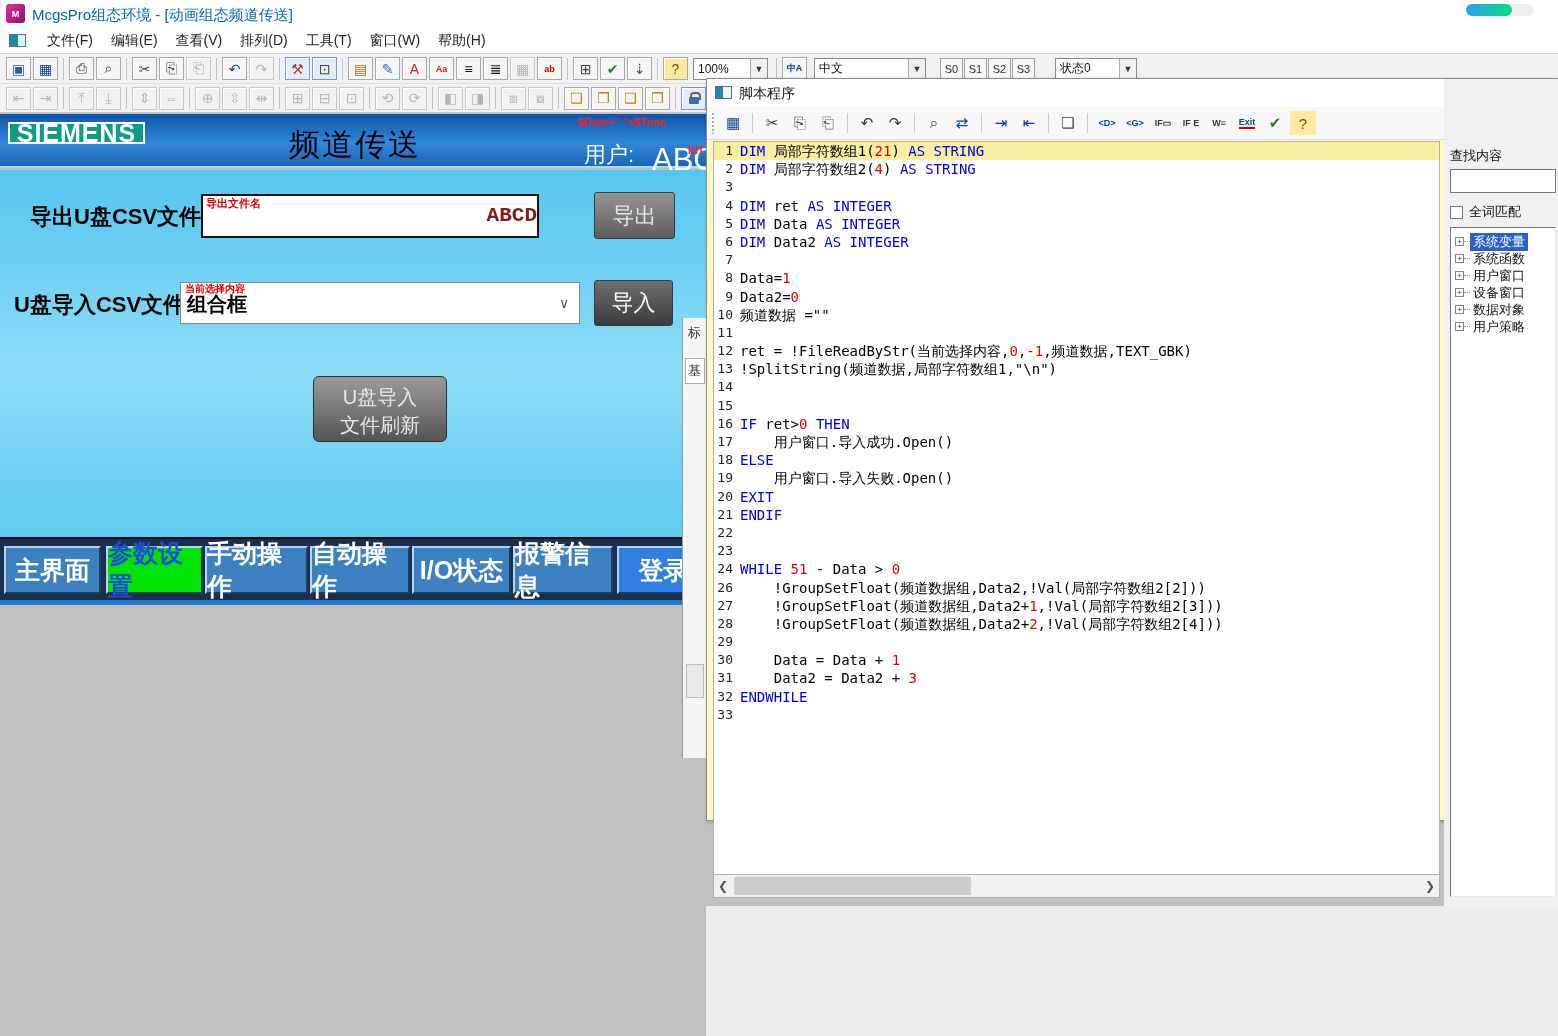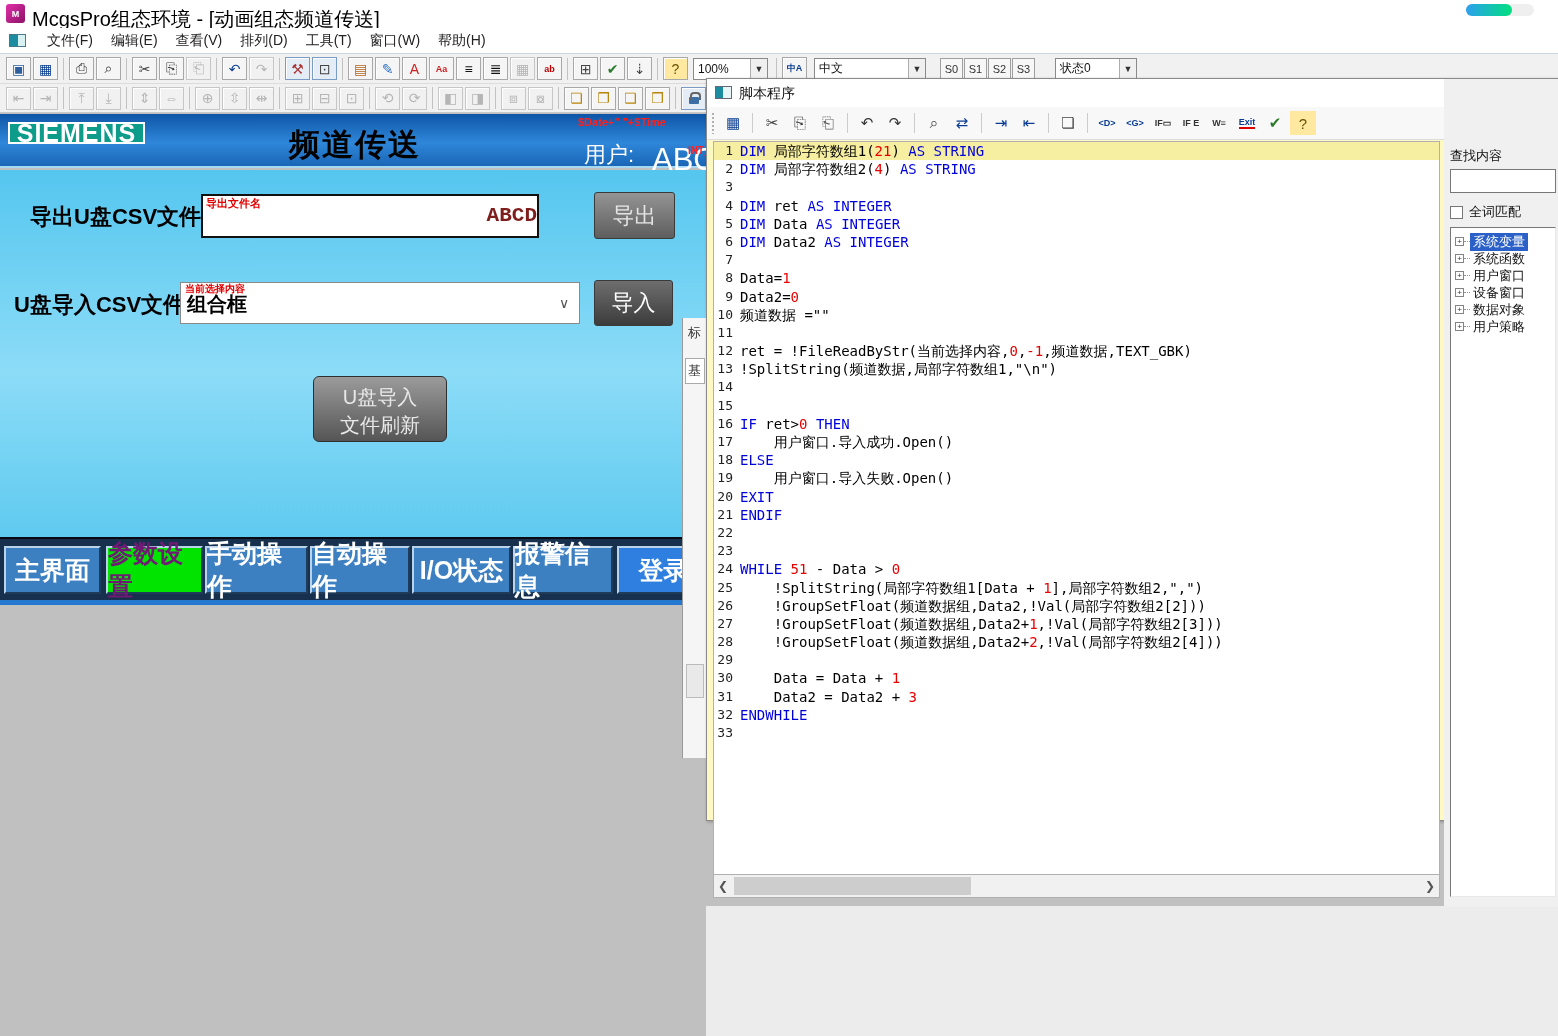--- a/index.html
+++ b/index.html
@@ -6,21 +6,21 @@
   html,body { background:#888; }
   #app {
     position:relative; width:1558px; height:1036px; overflow:hidden;
     background:#fff; font-family:"Liberation Sans", sans-serif; cursor:default;
   }
   
   .titlebar { position:absolute; left:0; top:0; width:1558px; height:28px; background:#fff; }
   .app-icon { position:absolute; left:6px; top:4px; width:19px; height:19px; border-radius:3px;
     background:linear-gradient(135deg,#e22fa8,#8c1268); color:#fff; font-size:9px; font-weight:bold;
     display:flex; align-items:center; justify-content:center; }
-  .app-title { position:absolute; left:32px; top:6px; font-size:20px; color:#000000; }
+  .app-title { position:absolute; left:32px; top:6px; font-size:15px; color:#0369a1; }
   .brand-pill { position:absolute; right:24px; top:4px; width:68px; height:12px; border-radius:6px; background:#efefef; }
   .brand-pill-inner { position:absolute; left:0; top:0; width:46px; height:12px; border-radius:6px;
     background:linear-gradient(90deg,#2da0ee,#00e07f); }
   
   .menubar { position:absolute; left:0; top:28px; width:1558px; height:26px; background:#fff;
     border-bottom:1px solid #cdd8e4; display:flex; align-items:center; }
   .mdi-child-icon { width:17px; height:13px; margin:0 12px 0 9px; border:1px solid #4a7a8a;
     background:linear-gradient(90deg,#1e8ca0 55%, #d8f2f4 55%); }
   .menu-item { font-size:14px; color:#222; padding:3px 9px; }
   
@@ -49,21 +49,21 @@
   .mdi { position:absolute; left:0; top:113px; width:1558px; height:923px; background:#c0c0c0; }
   .mdi-light { position:absolute; left:706px; top:906px; width:852px; height:130px; background:#ececec; }
   
   .hmi { position:absolute; left:0; top:114px; width:710px; height:491px; overflow:hidden; }
   .hmi-header { position:absolute; left:0; top:0; width:100%; height:54px;
     background:linear-gradient(180deg,#0e55a6 0%,#2f87da 55%,#1a66b6 100%); border-bottom:2px solid #a6d8f2; }
   .siemens { position:absolute; left:8px; top:8px; width:137px; height:22px; background:#0d9b8a;
     border:2px solid #fff; color:#fff; font-weight:bold; font-size:25px; letter-spacing:1px;
     display:flex; align-items:center; justify-content:center; font-family:"Liberation Sans",sans-serif; }
   .hmi-title { position:absolute; left:0; top:10px; width:100%; text-align:center;
-    font-size:31px; font-weight:700; color:#000; letter-spacing:2px; }
+    font-size:31px; font-weight:400; color:#000; letter-spacing:2px; }
   .hdr-expr { position:absolute; left:578px; top:2px; color:#ff2020; font-size:11px; font-weight:bold; white-space:pre; }
   .hdr-abc { position:absolute; left:652px; top:9px; color:#fff; font-size:31px;margin-top:19px; }
   .hdr-user { position:absolute; left:584px; top:26px; color:#fff; font-size:22px; }
   .hdr-int { position:absolute; left:652px; top:31px; color:#ff2020; font-size:10px; font-weight:bold;padding-left:36px; }
   .hmi-body { position:absolute; left:0; top:56px; width:100%; height:367px;
     background:linear-gradient(180deg,#55c6ef 0%,#8cdcf7 55%,#5fcaf0 100%); }
   .row-label { position:absolute; font-size:22px; font-weight:bold; color:#000; }
   .export-input { position:absolute; left:180px; top:24px; width:338px; height:44px; background:#fff; border:2px solid #111;margin-left:21px; }
   .mini-tag { position:absolute; left:3px; top:0px; font-size:11px; font-weight:bold; color:#e00000; }
   .export-value { position:absolute; left:0; top:8px; width:100%; text-align:right;
@@ -77,21 +77,21 @@
   .combo-box .red-tag { position:absolute; left:4px; top:-1px; font-size:10px; font-weight:bold; color:#e00000; }
   .combo-box .chev { position:absolute; right:4px; top:8px; width:22px; height:24px;
     display:flex; align-items:center; justify-content:center; color:#555; font-size:14px; }
   .refresh-btn { position:absolute; left:313px; top:206px; width:134px; height:66px; border-radius:6px;
     border:1px solid #2f2f2f; background:linear-gradient(180deg,#9b9b9b,#555); color:#e8e8e8;
     font-size:20px; text-align:center; line-height:1.4; padding-top:6px; }
   .hmi-nav { position:absolute; left:0; top:423px; width:100%; height:63px; background:#16304d; border-top:2px solid #0a0a14; }
   .nav-btn { position:absolute; top:7px; height:48px; display:flex; align-items:center; justify-content:center;
     font-size:25px; font-weight:bold; color:#fff; background:#3d80c2;
     border:2px solid; border-color:#b9d4ea #1e3c5a #1e3c5a #b9d4ea; }
-  .nav-btn.green { background:#00e400; color:#701a75; }
+  .nav-btn.green { background:#00e400; color:#1d4ed8; }
   .nav-btn.bright { background:#2e7fe0; }
   .hmi-bottom-line { position:absolute; left:0; top:486px; width:100%; height:5px; background:#2478cf; }
   
   .side-strip { position:absolute; left:682px; top:318px; width:24px; height:440px; background:#f5f5f5;
     border-left:1px solid #9a9a9a; }
   .side-tab { margin:6px auto 0; width:20px; text-align:center; font-size:13px; color:#333; }
   .side-tab.boxed { border:1px solid #aaa; background:#fff; height:26px; line-height:24px; margin-top:16px; }
   .side-scroll { position:absolute; left:3px; bottom:60px; width:18px; height:34px; border:1px solid #bbb; background:#e9e9e9; }
   
   .script-win { position:absolute; left:706px; top:78px; width:852px; height:743px; background:#fef9c3;
@@ -507,21 +507,20 @@
           <div class="code-row"><span class="ln">15</span><span class="code-text"></span></div>
           <div class="code-row"><span class="ln">16</span><span class="code-text"><span class="k">IF </span><span class="t">ret&gt;</span><span class="n">0</span><span class="t"> </span><span class="k">THEN</span></span></div>
           <div class="code-row"><span class="ln">17</span><span class="code-text"><span class="t">    用户窗口.导入成功.Open()</span></span></div>
           <div class="code-row"><span class="ln">18</span><span class="code-text"><span class="k">ELSE</span></span></div>
           <div class="code-row"><span class="ln">19</span><span class="code-text"><span class="t">    用户窗口.导入失败.Open()</span></span></div>
           <div class="code-row"><span class="ln">20</span><span class="code-text"><span class="k">EXIT</span></span></div>
           <div class="code-row"><span class="ln">21</span><span class="code-text"><span class="k">ENDIF</span></span></div>
           <div class="code-row"><span class="ln">22</span><span class="code-text"></span></div>
           <div class="code-row"><span class="ln">23</span><span class="code-text"></span></div>
           <div class="code-row"><span class="ln">24</span><span class="code-text"><span class="k">WHILE </span><span class="n">51</span><span class="t"> - Data &gt; </span><span class="n">0</span></span></div>
-          <div class="code-row"><span class="ln">25</span><span class="code-text"><span class="t">    !SplitString(局部字符数组1[Data + </span><span class="n">1</span><span class="t">],局部字符数组2,",")</span></span></div>
           <div class="code-row"><span class="ln">26</span><span class="code-text"><span class="t">    !GroupSetFloat(频道数据组,Data2,!Val(局部字符数组2[2]))</span></span></div>
           <div class="code-row"><span class="ln">27</span><span class="code-text"><span class="t">    !GroupSetFloat(频道数据组,Data2+</span><span class="n">1</span><span class="t">,!Val(局部字符数组2[3]))</span></span></div>
           <div class="code-row"><span class="ln">28</span><span class="code-text"><span class="t">    !GroupSetFloat(频道数据组,Data2+</span><span class="n">2</span><span class="t">,!Val(局部字符数组2[4]))</span></span></div>
           <div class="code-row"><span class="ln">29</span><span class="code-text"></span></div>
           <div class="code-row"><span class="ln">30</span><span class="code-text"><span class="t">    Data = Data + </span><span class="n">1</span></span></div>
           <div class="code-row"><span class="ln">31</span><span class="code-text"><span class="t">    Data2 = Data2 + </span><span class="n">3</span></span></div>
           <div class="code-row"><span class="ln">32</span><span class="code-text"><span class="k">ENDWHILE</span></span></div>
           <div class="code-row"><span class="ln">33</span><span class="code-text"></span></div>
         </div>
       </div>

